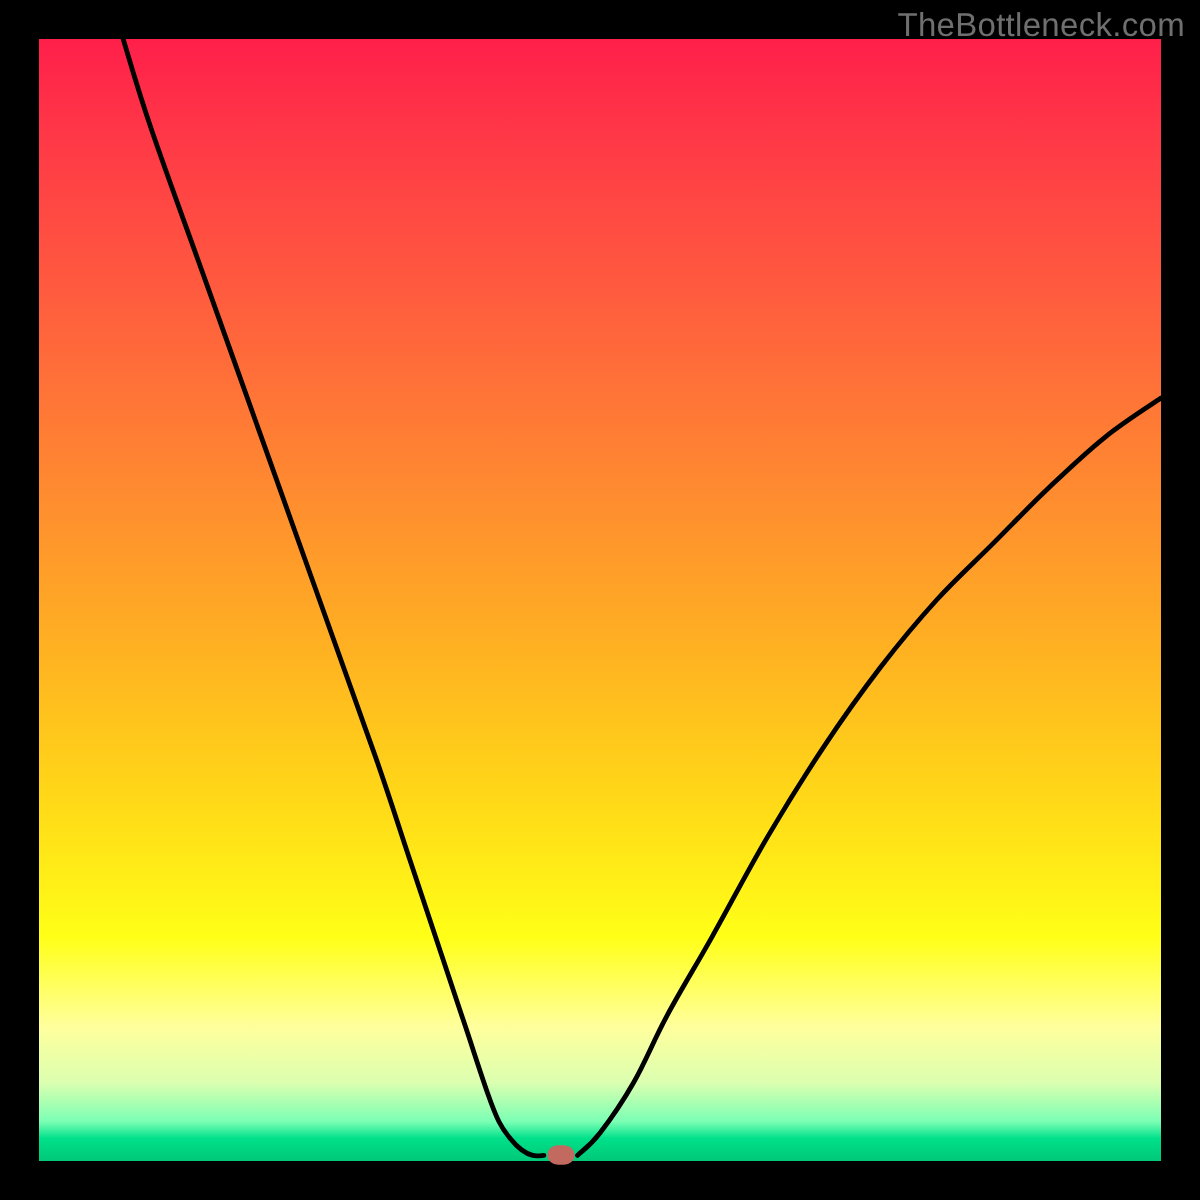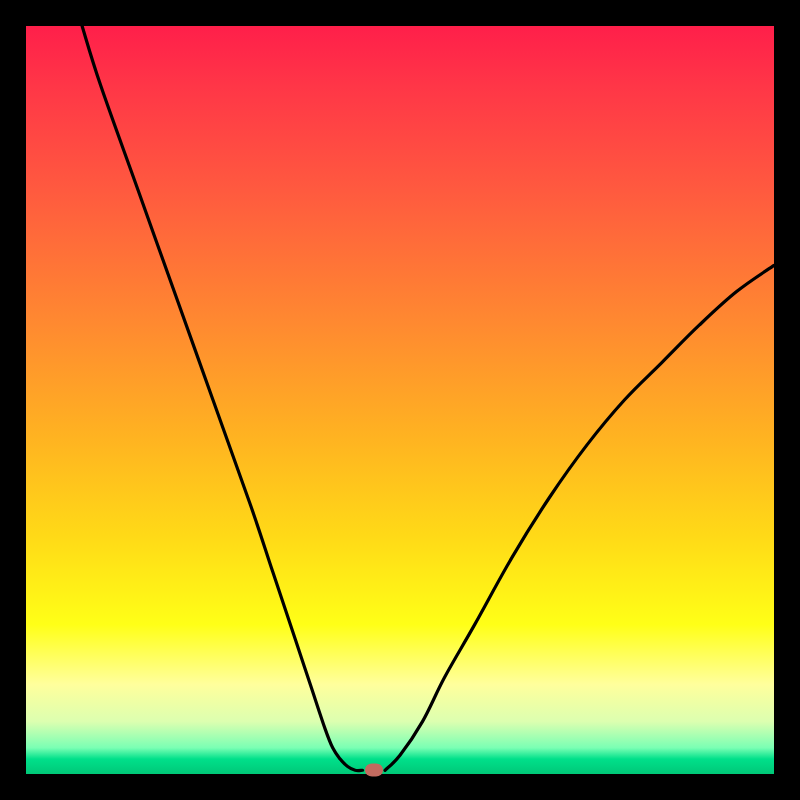--- a/index.html
+++ b/index.html
@@ -66,20 +66,21 @@
     height: 13px;
     border-radius: 7px / 6px;
     background: #c26a5f;
     transform: translate(-50%, -50%);
   }
 </style>
 </head>
 <body>
 
 <div class="frame">
+  <div class="watermark">TheBottleneck.com</div>
 
   <div class="plot-area">
     <svg class="curve" viewBox="0 0 748 748" preserveAspectRatio="none">
       <path id="curve-left" fill="none" stroke="#000" stroke-width="3.2" stroke-linecap="round" stroke-linejoin="round" d="M 56.1 0 C 59.466 10.771199999999984, 64.702 30.21919999999993, 74.8 59.83999999999992 C 84.898 89.4607999999999, 98.736 126.86079999999993, 112.2 164.55999999999995 C 125.664 202.25919999999996, 136.136 231.58079999999995, 149.6 269.28 C 163.064 306.9792, 173.536 336.3008, 187 374 C 200.464 411.6992, 213.6288 447.75280000000004, 224.4 478.72 C 235.1712 509.6872, 238.76160000000002 521.8048, 246.84 546.04 C 254.9184 570.2751999999999, 262.54799999999994 593.164, 269.28 613.36 C 276.012 633.556, 278.8544 642.0832, 284.24 658.24 C 289.6256 674.3968, 295.1608 691.6756, 299.2 703.12 C 303.2392 714.5644, 303.98720000000003 716.4344000000001, 306.68 721.82 C 309.3728 727.2056, 311.4672 729.674, 314.15999999999997 733.04 C 316.85279999999995 736.406, 318.94719999999995 738.5004, 321.64 740.52 C 324.3328 742.5396, 326.42719999999997 743.5868, 329.12 744.26 C 331.81280000000004 744.9331999999999, 335.2536 744.26, 336.6 744.26"></path>
       <path id="curve-right" fill="none" stroke="#000" stroke-width="3.2" stroke-linecap="round" stroke-linejoin="round" d="M 359.03999999999996 744.26 C 361.7328 741.5672, 367.268 738.0516, 374 729.3 C 380.732 720.5483999999999, 388.3616 709.7772, 396.44 695.64 C 404.5184 681.5028, 409.45520000000005 668.2632, 418.88000000000005 650.76 C 428.30480000000006 633.2568, 436.68240000000003 619.9424, 448.8 598.4 C 460.9176 576.8575999999999, 472.736 553.9688, 486.2 531.08 C 499.664 508.19120000000004, 510.136 491.43600000000004, 523.6 471.24 C 537.0640000000001 451.044, 547.5360000000001 436.3832, 561 418.88 C 574.4639999999999 401.3768, 584.936 388.8104, 598.4 374 C 611.8639999999999 359.1896, 622.3359999999999 350.06399999999996, 635.8 336.59999999999997 C 649.264 323.13599999999997, 659.736 311.9908, 673.2 299.2 C 686.6640000000001 286.4092, 697.1360000000001 276.3112, 710.6 265.53999999999996 C 724.064 254.76879999999997, 741.268 244.07239999999996, 748 239.35999999999996"></path>
     </svg>
     <div id="min-marker" class="marker" style="left: 347.82px; top: 744.26px;"></div>
   </div>
 </div>
 

